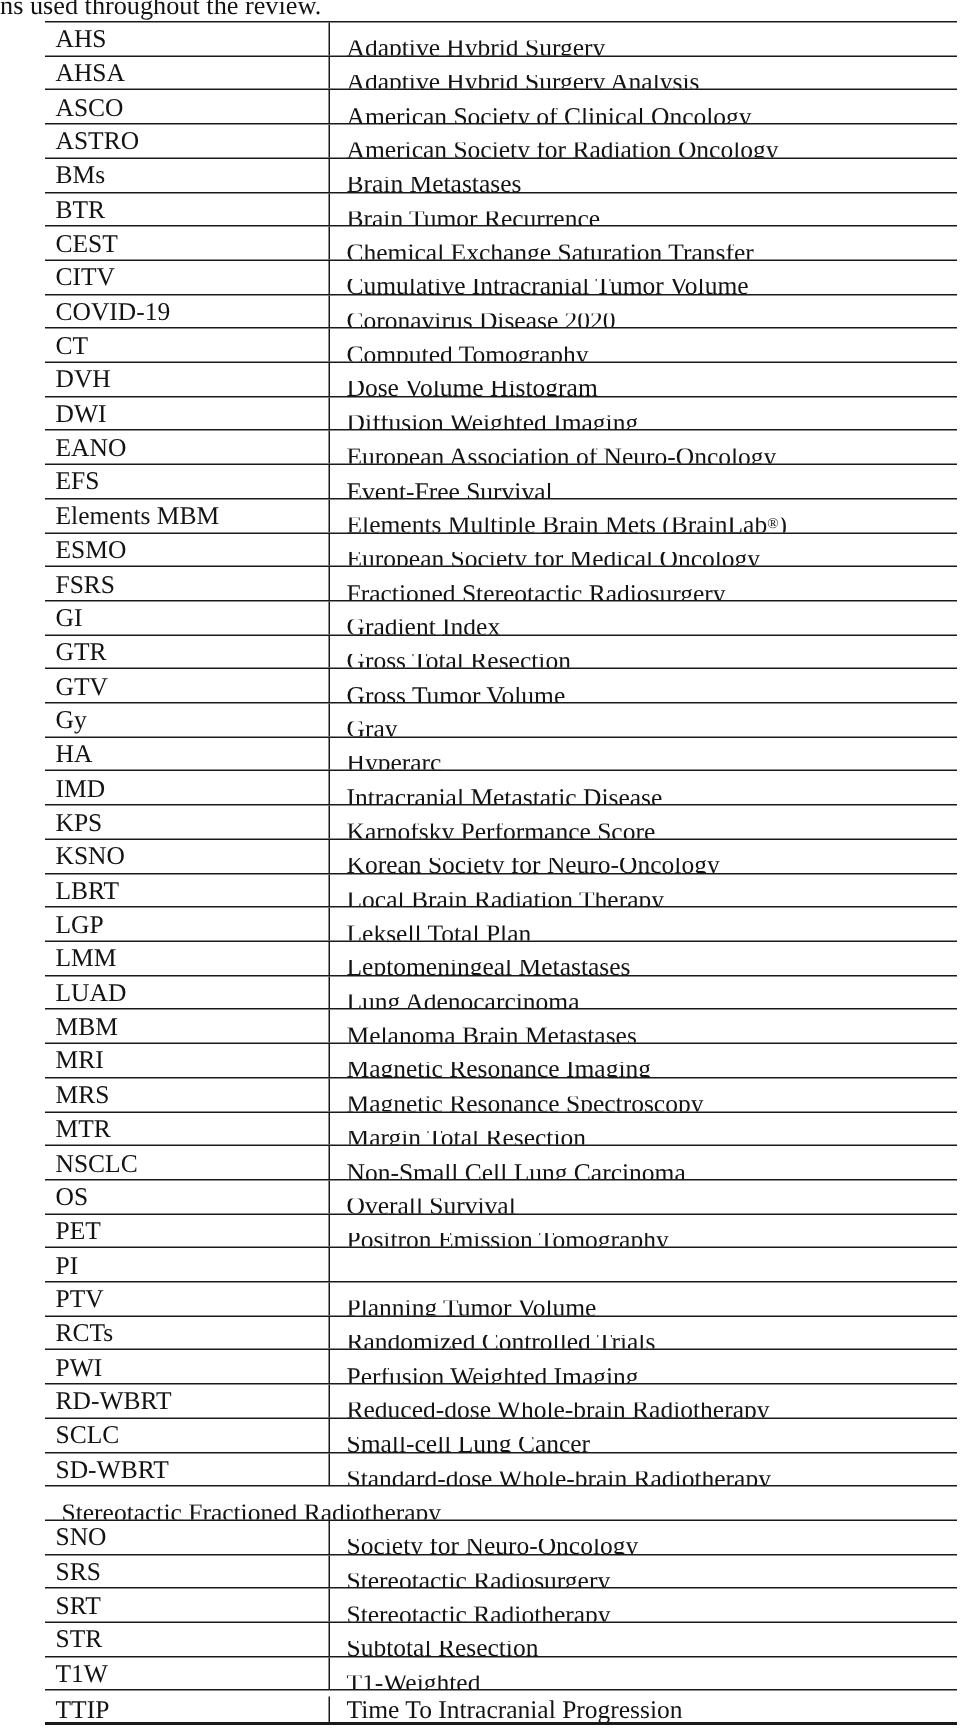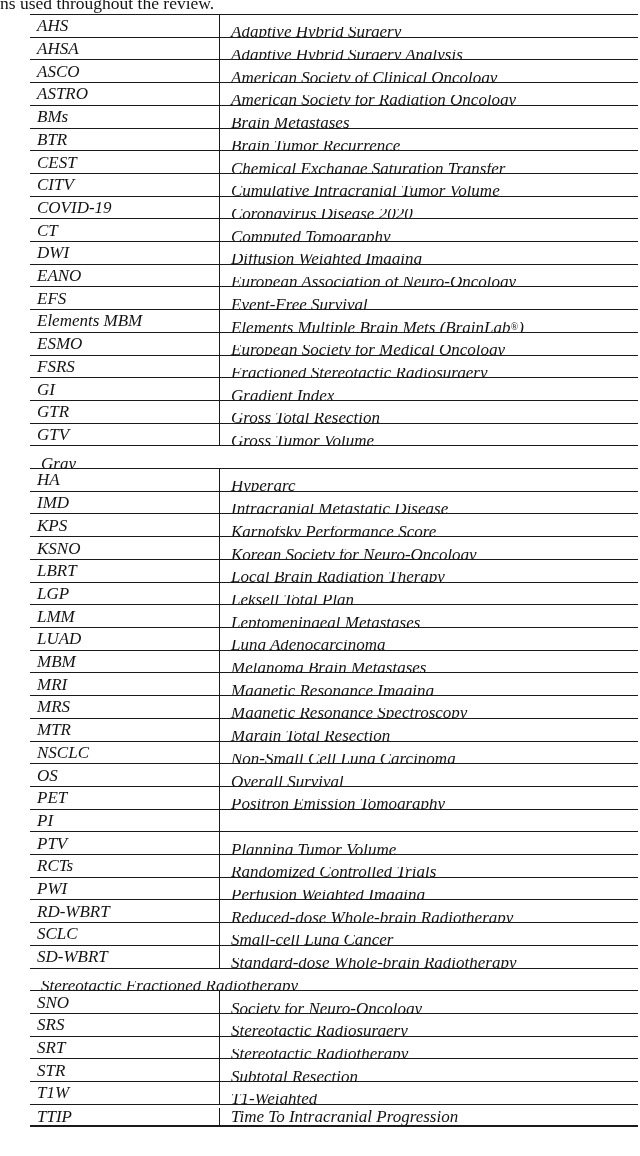--- a/index.html
+++ b/index.html
@@ -19,21 +19,20 @@
     font-size: 17.5px;
     white-space: nowrap;
     color: #131313;
   }
   .abbrev-table {
     position: absolute;
     left: 30px;
     top: 14px;
     width: 608px;
     border-top: 1.6px solid #1a1a1a;
-    font-style: italic;
   }
   .row {
     display: flex;
     height: 22.71px;
     box-sizing: border-box;
     border-bottom: 1.6px solid #1a1a1a;
   }
   .row:last-child {
     border-bottom: 2.6px solid #1a1a1a;
     align-items: flex-end;
@@ -114,20 +113,24 @@
     <div class="row">
       <div class="cell abbr">COVID-19</div>
       <div class="cell def">Coronavirus Disease 2020</div>
     </div>
 
     <div class="row">
       <div class="cell abbr">CT</div>
       <div class="cell def">Computed Tomography</div>
     </div>
 
+    <div class="row">
+      <div class="cell abbr">DVH</div>
+      <div class="cell def">Dose Volume Histogram</div>
+    </div>
 
     <div class="row">
       <div class="cell abbr">DWI</div>
       <div class="cell def">Diffusion Weighted Imaging</div>
     </div>
 
     <div class="row">
       <div class="cell abbr">EANO</div>
       <div class="cell def">European Association of Neuro-Oncology</div>
     </div>
@@ -161,20 +164,21 @@
       <div class="cell abbr">GTR</div>
       <div class="cell def">Gross Total Resection</div>
     </div>
 
     <div class="row">
       <div class="cell abbr">GTV</div>
       <div class="cell def">Gross Tumor Volume</div>
     </div>
 
     <div class="row">
+      <div class="cell abbr">Gy</div>
       <div class="cell def">Gray</div>
     </div>
 
     <div class="row">
       <div class="cell abbr">HA</div>
       <div class="cell def">Hyperarc</div>
     </div>
 
     <div class="row">
       <div class="cell abbr">IMD</div>

